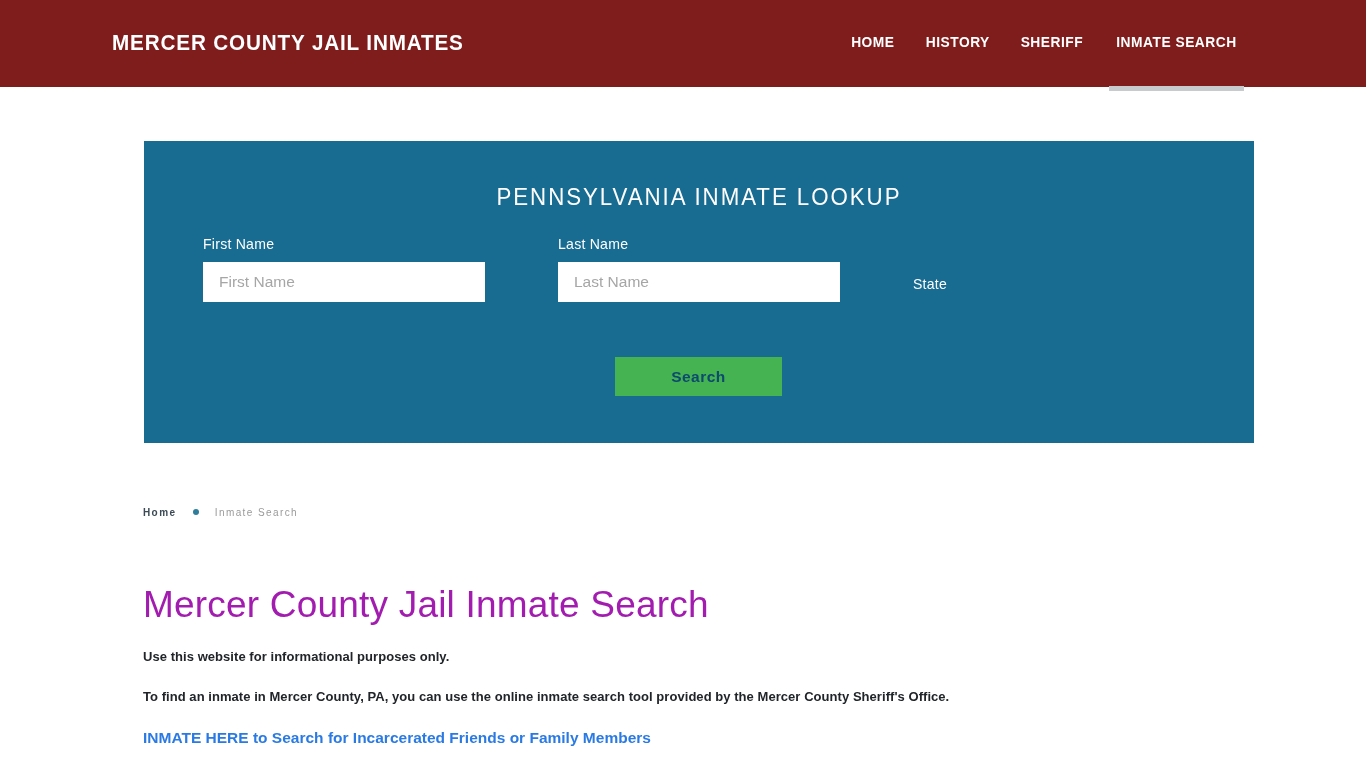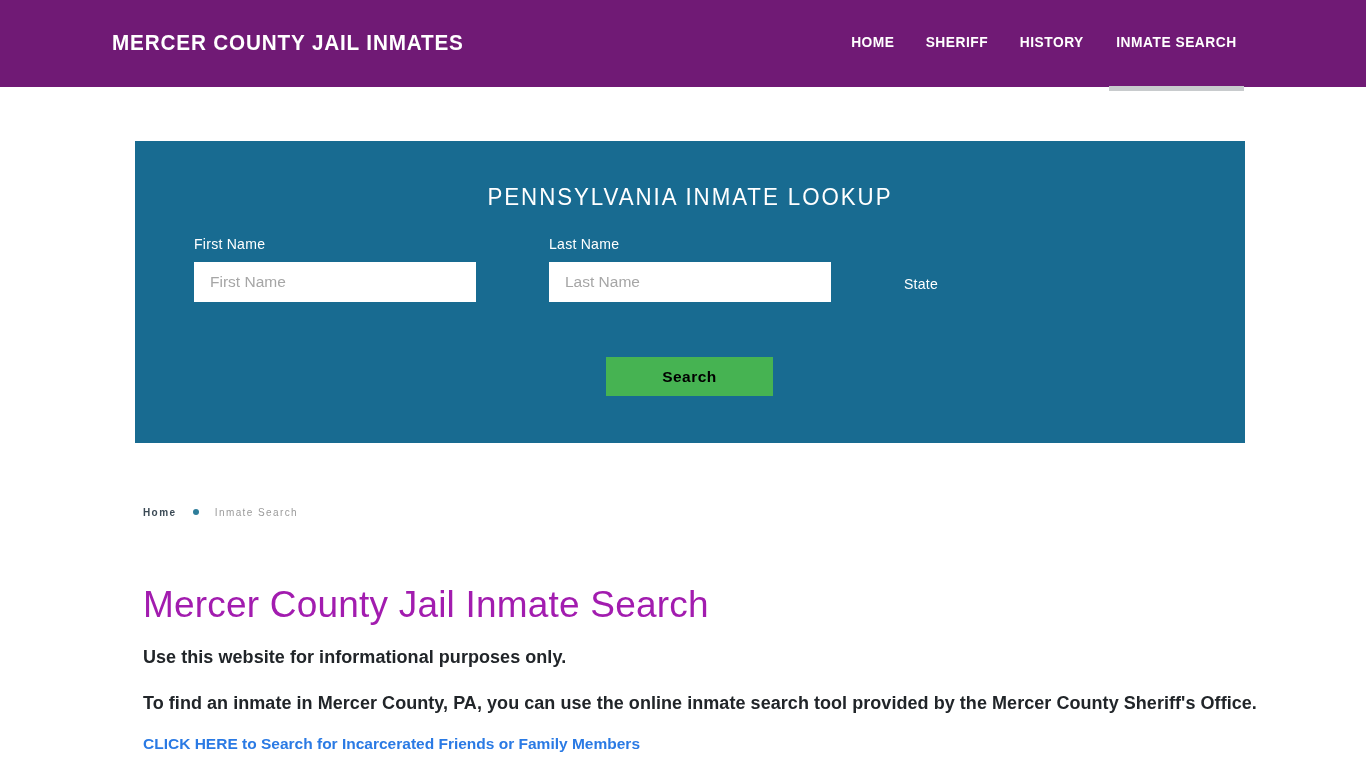--- a/index.html
+++ b/index.html
@@ -11,21 +11,21 @@
     overflow: hidden;
     background: #ffffff;
     font-family: "Liberation Sans", "DejaVu Sans", sans-serif;
   }
 
   
   .site-header {
     position: relative;
     width: 1366px;
     height: 87px;
-    background: #701a75;
+    background: #7f1d1d;
     display: flex;
     align-items: center;
   }
 
   .brand {
     position: absolute;
     left: 112px;
     top: 30px;
     color: #ffffff;
     font-family: "Liberation Sans Narrow", "Liberation Sans", sans-serif;
@@ -75,21 +75,21 @@
     left: 10px;
     right: 10px;
     bottom: -4px;
     height: 5px;
     background: #c8cbcd;
   }
 
   
   .lookup-panel {
     position: absolute;
-    left: 135px;
+    left: 144px;
     top: 141px;
     width: 1110px;
     height: 302px;
     background: #186b91;
   }
 
   .lookup-title {
     text-align: center;
     color: #ffffff;
     font-family: "Liberation Sans Narrow", "Liberation Sans", sans-serif;
@@ -148,21 +148,21 @@
 
   .search-btn {
     position: absolute;
     left: 471px;
     top: 216px;
     width: 167px;
     height: 39px;
     background: #46b352;
     border: none;
     outline: none;
-    color: #000000;
+    color: #0c4a6e;
     font-family: "Liberation Sans Narrow", "Liberation Sans", sans-serif;
     font-size: 15.5px;
     font-weight: bold;
     letter-spacing: 0.5px;
     cursor: pointer;
   }
 
   
   .content {
     position: absolute;
@@ -196,28 +196,28 @@
     font-weight: normal;
     color: #a21caf;
     letter-spacing: 0.2px;
     line-height: 44px;
     white-space: nowrap;
   }
 
   .body-text {
     margin-top: 19px;
     font-family: "Liberation Sans Narrow", "Liberation Sans", sans-serif;
-    font-size: 18px;
+    font-size: 13px;
     font-weight: bold;
     color: #212529;
     line-height: 22px;
     letter-spacing: 0.05px;
     white-space: nowrap;
   }
-  .body-text.gap { margin-top: 24px; }
+  .body-text.gap { margin-top: 18px; }
 
   .content-link {
     display: block;
     margin-top: 19px;
     font-family: "Liberation Sans Narrow", "Liberation Sans", sans-serif;
     font-size: 15.5px;
     font-weight: bold;
     color: #2a7ae4;
     text-decoration: none;
     line-height: 22px;
@@ -228,24 +228,24 @@
 <body>
 
 <header class="site-header">
   <a class="brand" href="#">MERCER COUNTY JAIL INMATES</a>
 
   <nav class="main-nav">
     <a class="nav-item" href="#">
         <span>HOME</span>
       </a>
     <a class="nav-item" href="#">
+        <span>HISTORY</span>
+      </a>
+    <a class="nav-item" href="#">
         <span>SHERIFF</span>
-      </a>
-    <a class="nav-item" href="#">
-        <span>HISTORY</span>
       </a>
     <a class="nav-item is-active" href="#">
         <span>INMATE SEARCH</span>
       </a>
   </nav>
 </header>
 
 <section class="lookup-panel">
   <h2 class="lookup-title">PENNSYLVANIA INMATE LOOKUP</h2>
 
@@ -277,15 +277,15 @@
     <span class="crumb-sep"></span>
     <span class="crumb-current">Inmate Search</span>
   </div>
 
   <h1 class="page-title">Mercer County Jail Inmate Search</h1>
 
   <p class="body-text">Use this website for informational purposes only.</p>
 
   <p class="body-text gap">To find an inmate in Mercer County, PA, you can use the online inmate search tool provided by the Mercer County Sheriff's Office.</p>
 
-  <a class="content-link" href="#">CLICK HERE to Search for Incarcerated Friends or Family Members</a>
+  <a class="content-link" href="#">INMATE HERE to Search for Incarcerated Friends or Family Members</a>
 
 </main>
 
 </body></html>

